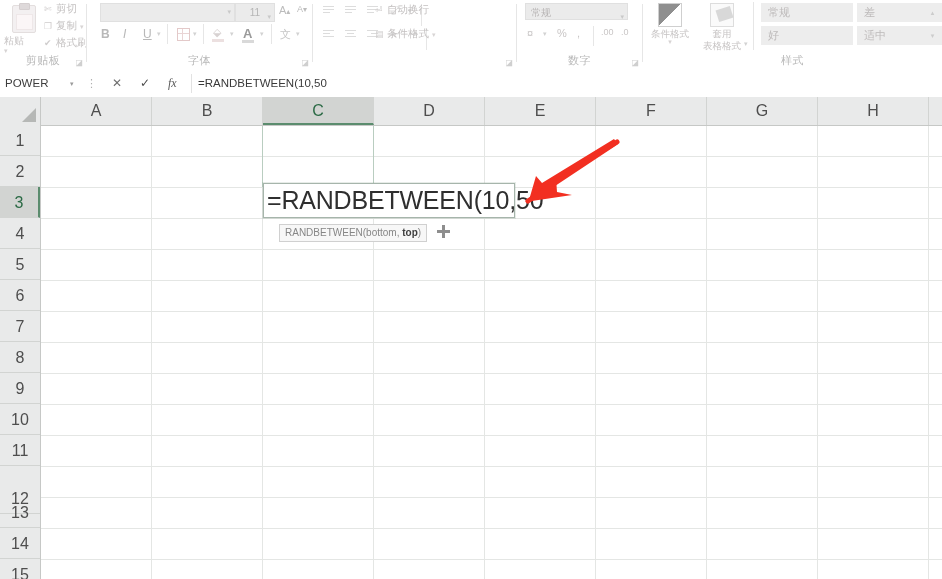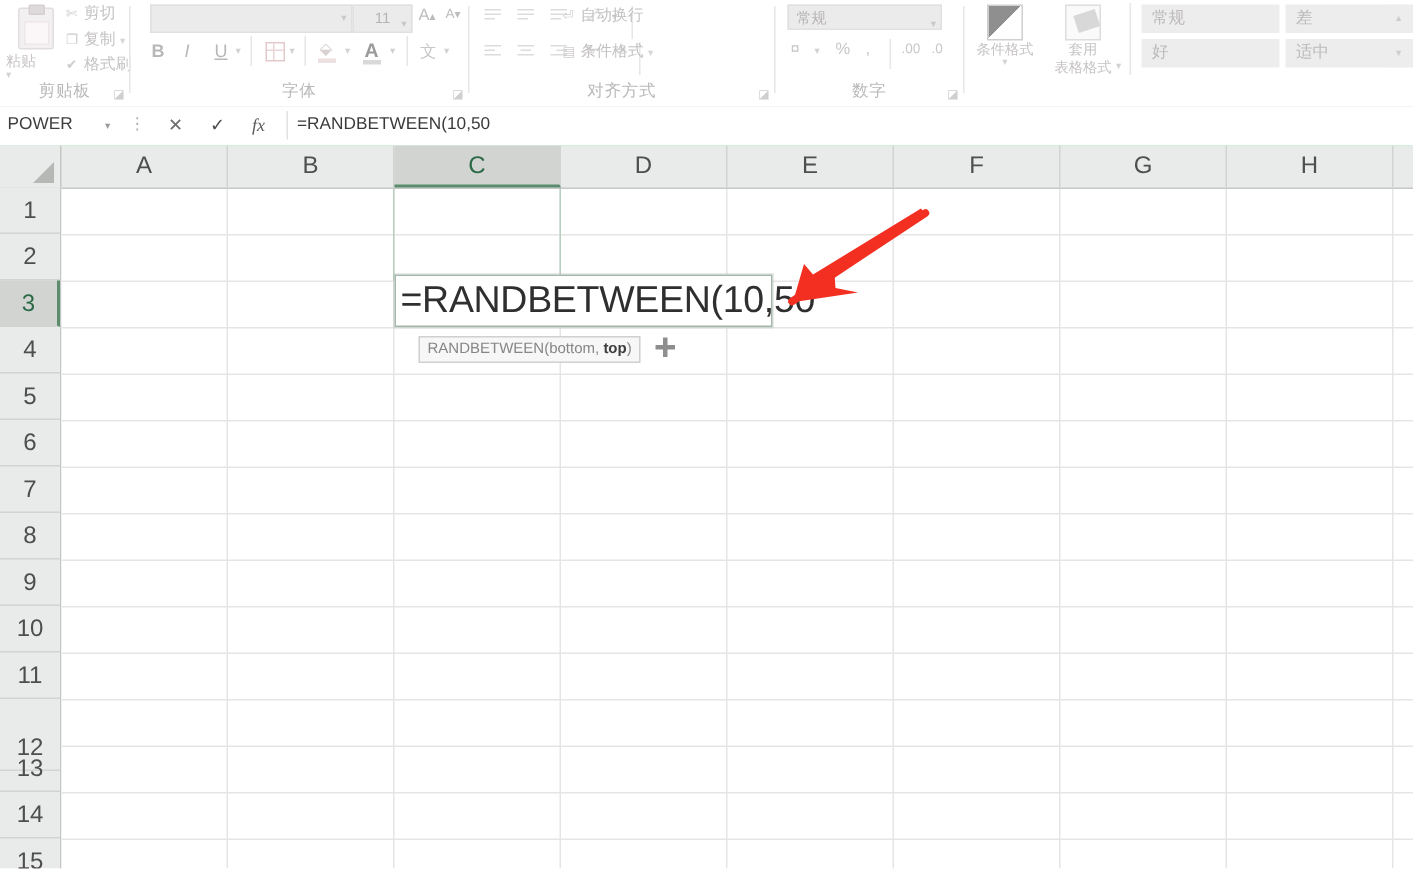--- a/index.html
+++ b/index.html
@@ -320,21 +320,20 @@
       <div class="sep" style="left:113px;top:28px;height:22px;"></div>
 
       <div class="wrap-txt">
         <span class="wr-ic">⏎</span><span>自动换行</span>
       </div>
       <div class="merge-txt">
         <span class="wr-ic">▤</span><span>条件格式</span>
         <span class="mini-caret">▾</span>
       </div>
 
-      <div class="glabel">对齐方式</div>
       <div class="dlg">◪</div>
     </div>
     <div class="sep" style="left:516px"></div>
 
     <div class="rgroup" id="g-num">
       <div class="numfmt-box">
         <span>常规</span>
         <span class="cbox-caret">▾</span>
       </div>
       <div class="nbtn" style="left:10px">¤</div>
@@ -363,20 +362,21 @@
       <div class="fsm" style="left:101px;top:40px">▾</div>
       <div class="sep" style="left:110px;top:2px;height:48px;"></div>
 
       <div class="cellstyle" style="left:118px;top:3px">常规</div>
       <div class="cellstyle" style="left:214px;top:3px">差</div>
       <div class="cellstyle" style="left:118px;top:26px">好</div>
       <div class="cellstyle" style="left:214px;top:26px">适中</div>
       <div class="csspin" style="right:4px;top:3px">▴</div>
       <div class="csspin" style="right:4px;top:26px">▾</div>
 
+      <div class="glabel">样式</div>
     </div>
   </div>
 
   <div class="fbar">
     <div class="namebox">
       <span>POWER</span>
     </div>
     <div class="namebox-caret">▾</div>
     <div class="nb-div">⋮</div>
     <div class="fb-btn" id="fb-x">✕</div>

